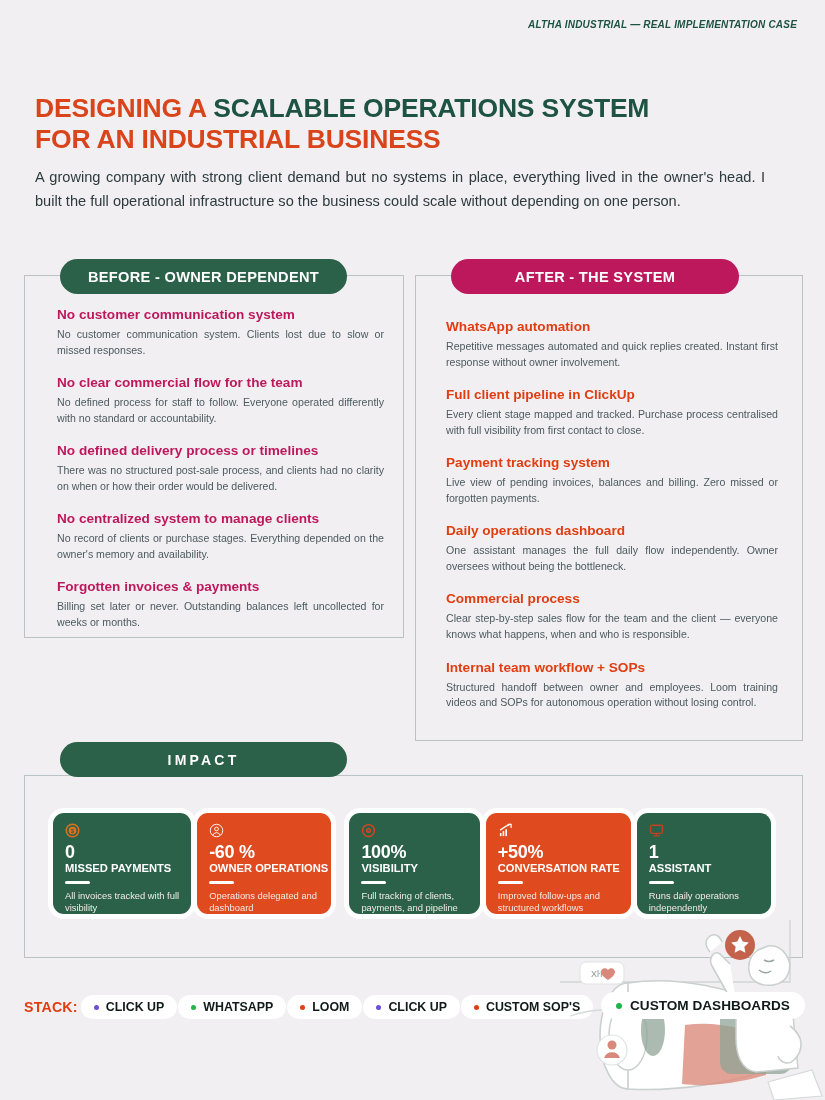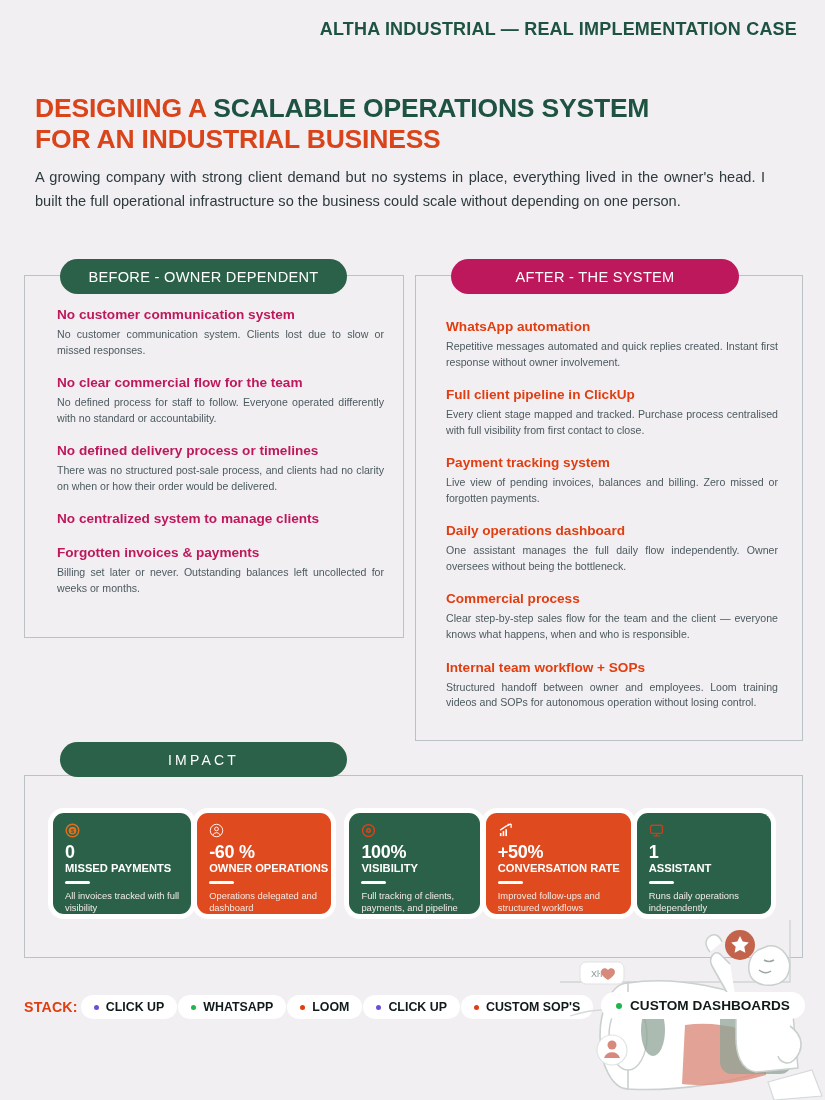--- a/index.html
+++ b/index.html
@@ -7,22 +7,22 @@
     width: 825px; height: 1100px;
     background: #f2eff2;
     font-family: "Liberation Sans", sans-serif;
     overflow: hidden;
   }
   .page { position: relative; width: 825px; height: 1100px; background: #f2eff2; }
 
   
   .eyebrow {
     position: absolute; right: 28px; top: 19px;
-    font-size: 18px; font-weight: 700; letter-spacing: .2px;
-    color: #1d5340; white-space: nowrap;
+    font-size: 10px; font-weight: 700; letter-spacing: .2px;
+    color: #1d5340; white-space: nowrap; font-style: italic;
   }
 
   
   .title-wrap { position: absolute; left: 35px; top: 93px; width: 760px; }
   .title {
     font-size: 26.5px; font-weight: 800; line-height: 1.18;
     letter-spacing: -0.2px; color: #d9441a;
   }
   .title .green { color: #1d5340; }
   .subtitle {
@@ -36,21 +36,21 @@
     position: absolute;
     border: 1px solid #b9c2c4;
     background: transparent;
   }
   .panel-before { left: 24px; top: 275px; width: 380px; height: 363px; }
   .panel-after  { left: 415px; top: 275px; width: 388px; height: 466px; }
 
   .pill {
     position: absolute; height: 35px; border-radius: 19px;
     display: flex; align-items: center; justify-content: center;
-    color: #ffffff; font-weight: 400; font-size: 14.6px;
+    color: #ffffff; font-weight: 700; font-size: 14.6px;
     letter-spacing: .3px; white-space: nowrap;
   }
   .pill-before { left: 60px; top: 259px; width: 287px; background: #2b6149; }
   .pill-after  { left: 451px; top: 259px; width: 288px; background: #be185d; }
 
   .items { position: absolute; }
   .items-before { left: 57px; top: 307px; width: 327px; }
   .items-after  { left: 446px; top: 307px; width: 332px; }
 
   .item { margin-bottom: 17px; }
@@ -170,20 +170,21 @@
     <div class="item">
       <div class="item-h">No clear commercial flow for the team</div>
       <div class="item-p">No defined process for staff to follow. Everyone operated differently with no standard or accountability.</div>
     </div>
     <div class="item">
       <div class="item-h">No defined delivery process or timelines</div>
       <div class="item-p">There was no structured post-sale process, and clients had no clarity on when or how their order would be delivered.</div>
     </div>
     <div class="item">
       <div class="item-h">No centralized system to manage clients</div>
+      <div class="item-p">No record of clients or purchase stages. Everything depended on the owner's memory and availability.</div>
     </div>
     <div class="item">
       <div class="item-h">Forgotten invoices &amp; payments</div>
       <div class="item-p">Billing set later or never. Outstanding balances left uncollected for weeks or months.</div>
     </div>
   </div>
 
   <div class="panel panel-after"></div>
   <div class="pill pill-after">AFTER - THE SYSTEM</div>
   <div class="items items-after">

